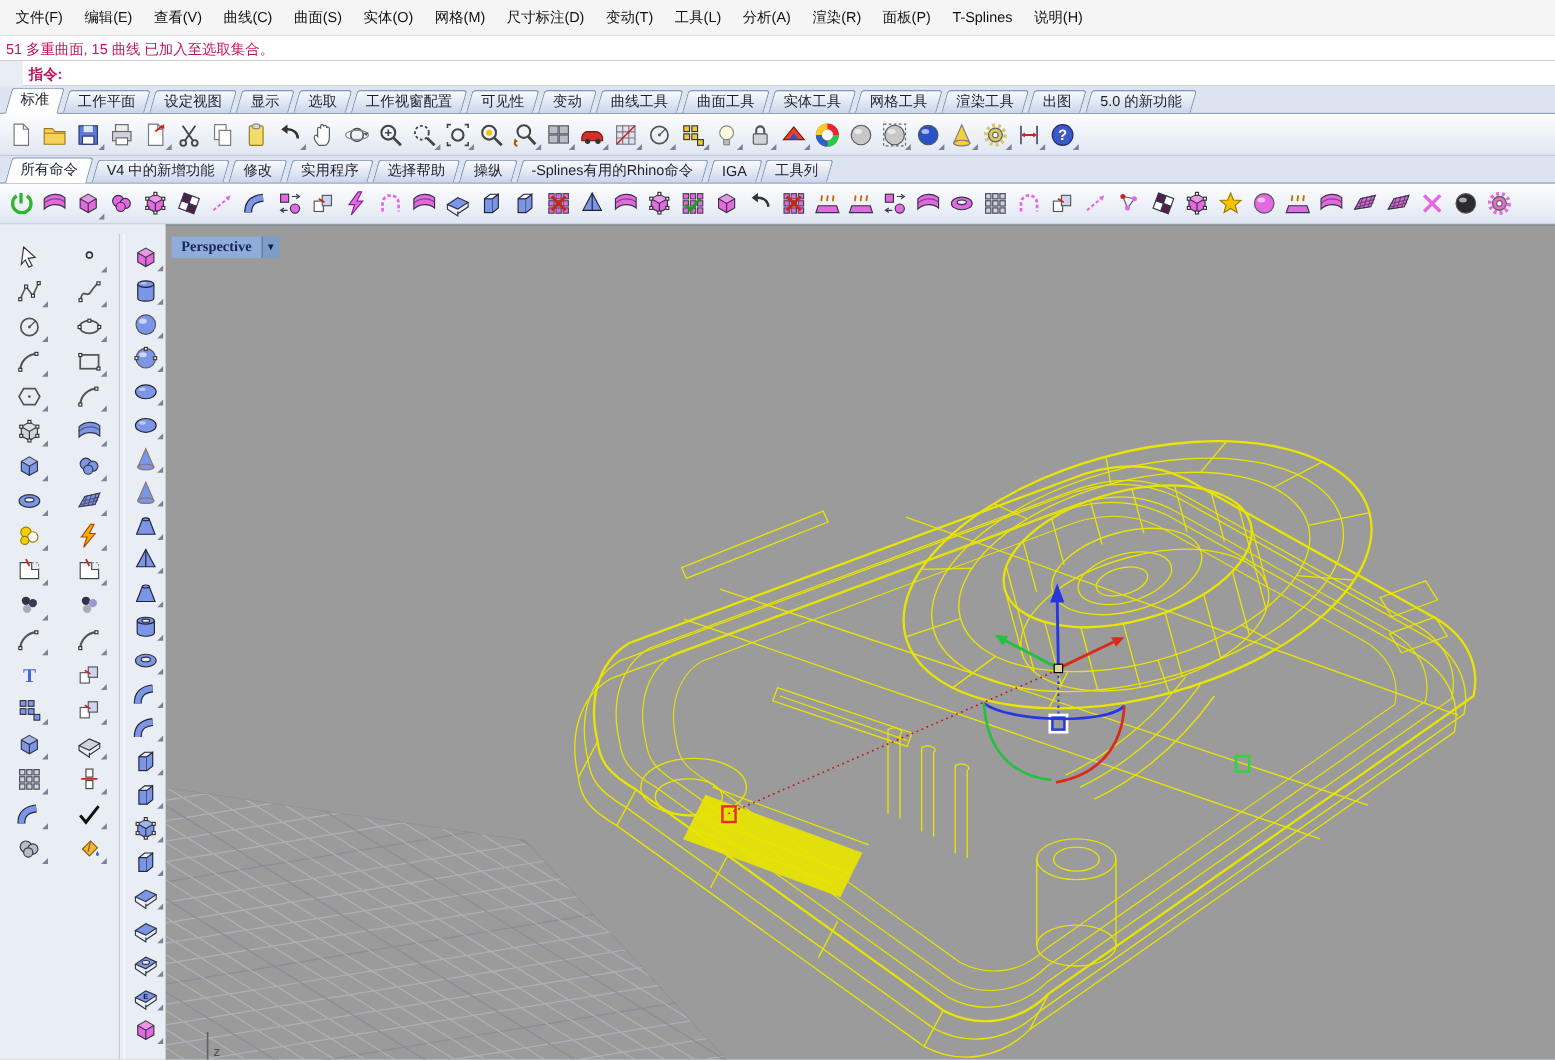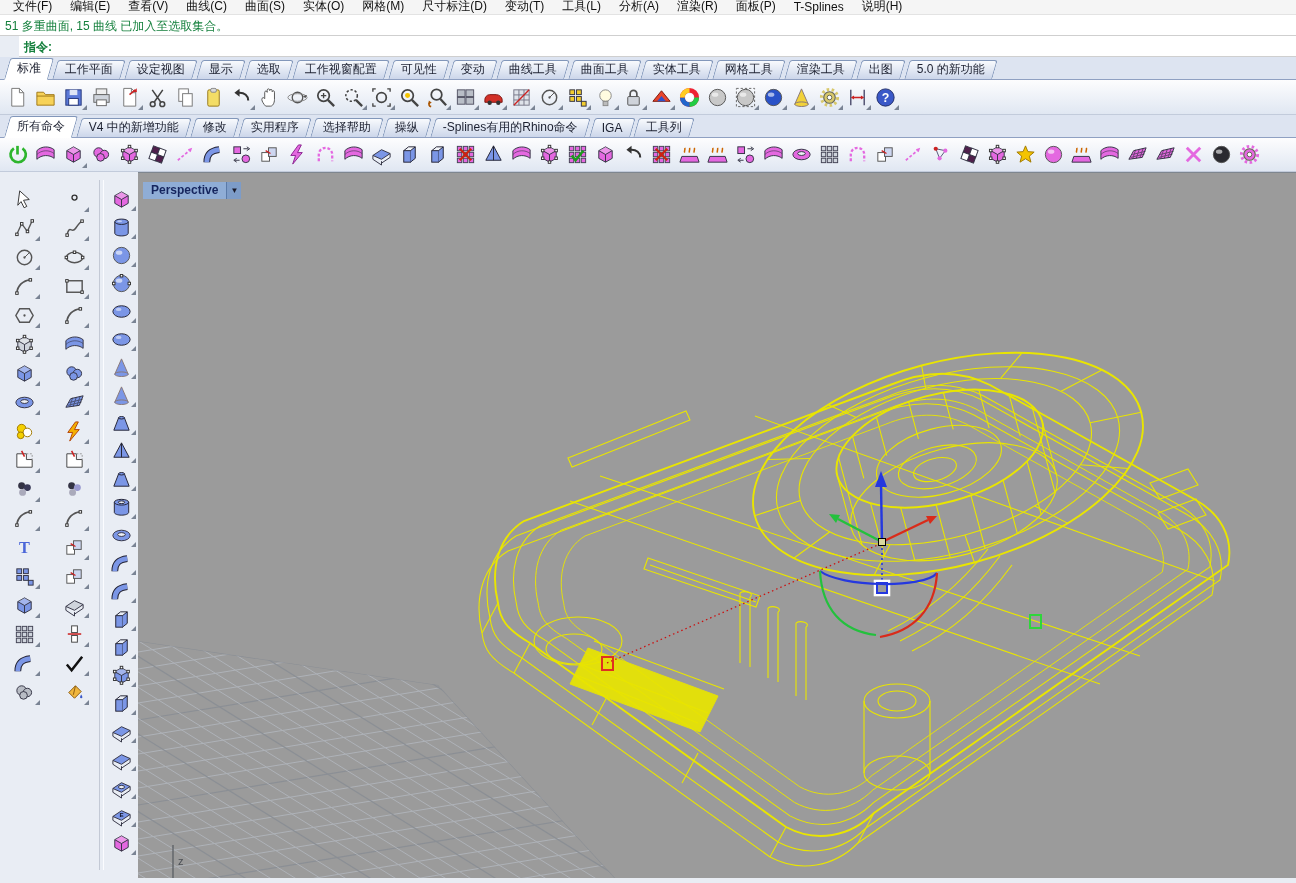--- a/index.html
+++ b/index.html
@@ -4,26 +4,26 @@
 <style>
   :root{
     --vpbg:#9b9b9b; --wire:#e9e500; --gx:#d92b1a; --gy:#23c13d; --gz:#2538df;
     --selred:#e03020; --selgreen:#2fd63a; --selblue:#2030e8;
   }
   *{box-sizing:border-box;}
   html,body{margin:0;padding:0;}
   body{width:1296px;height:883px;overflow:hidden;background:#e9edf4;
        font-family:"Liberation Sans","DejaVu Sans",sans-serif;-webkit-font-smoothing:antialiased;}
   
-  .menubar{height:15px;background:#f5f5f5;border-bottom:1px solid #e3e3e3;
+  .menubar{height:30px;background:#f5f5f5;border-bottom:1px solid #e3e3e3;
            display:flex;align-items:center;font-size:12px;color:#101010;padding-left:4px;}
   .menu-item{padding:2px 9px 3px;white-space:nowrap;cursor:default;}
   
   .cmdrow{height:21px;background:#ffffff;border-bottom:1px solid #cfcfcf;
-          font-size:12px;color:#15803d;padding:3px 0 0 5px;white-space:nowrap;}
+          font-size:12px;color:#be185d;padding:3px 0 0 5px;white-space:nowrap;}
   .cmdrow.prompt{font-weight:bold;margin-left:19px;}
   
   .tabstrip{height:23px;background:#dde4f1;display:flex;align-items:flex-end;
             padding-left:7px;border-bottom:1px solid #8fa0c2;position:relative;}
   .tab{transform:skewX(-16deg);background:linear-gradient(#f8fafd,#ccd6ea);
        border:1px solid #8297ba;border-bottom:none;margin-right:4px;height:19px;
        border-radius:3px 3px 0 0;display:flex;align-items:center;}
   .tab .tabtxt{display:block;transform:skewX(16deg);font-size:12px;padding:1px 9px 2px;color:#1c2030;white-space:nowrap;}
   .tab.active{background:#ffffff;height:22px;position:relative;z-index:2;border-bottom:1px solid #fff;margin-bottom:-1px;}
   
@@ -41,21 +41,21 @@
              padding-top:13px;row-gap:0px;}
   .dbtn{width:34px;height:29px;margin:0 auto;display:flex;align-items:center;justify-content:center;position:relative;}
   .dbtn.fly::after{content:"";position:absolute;right:2px;bottom:2px;width:0;height:0;
         border-left:5px solid transparent;border-bottom:5px solid #7a8494;}
   .dock-groove{width:5px;border-left:1px solid #c3c9d5;border-right:1px solid #fbfcff;margin:8px 0;}
   .dock-solid{width:34px;display:flex;flex-direction:column;align-items:center;padding-top:13px;}
   .dock-solid .dbtn{height:28px;}
   
   .viewport{flex:1;position:relative;background:var(--vpbg);overflow:hidden;border-top:1px solid #7e868f;}
   .scene{position:absolute;left:0;top:0;}
-  .vp-label{position:absolute;left:5px;top:9px;display:flex;z-index:5;cursor:default;}
+  .vp-label{position:absolute;left:5px;top:9px;display:flex;z-index:5;cursor:default;font-family:Liberation Serif, serif;}
   .vp-name{background:#8fadd6;color:#15255e;font-size:12px;font-weight:bold;padding:1px 8px 2px;}
   .vp-dd{background:#7d9cc8;border-left:1px solid #5a7aa8;width:15px;text-align:center;
          font-size:8px;color:#1a1a2a;line-height:17px;}
   
   .w{fill:none;stroke:var(--wire);stroke-width:1.1px;}
   .w2{fill:none;stroke:var(--wire);stroke-width:1.9px;}
   .wf{fill:var(--wire);stroke:var(--wire);stroke-width:1px;}
   .gm{stroke:#aeb2b8;stroke-width:1px;}
   .gM{stroke:#8b8f95;stroke-width:1.2px;}
 </style>

